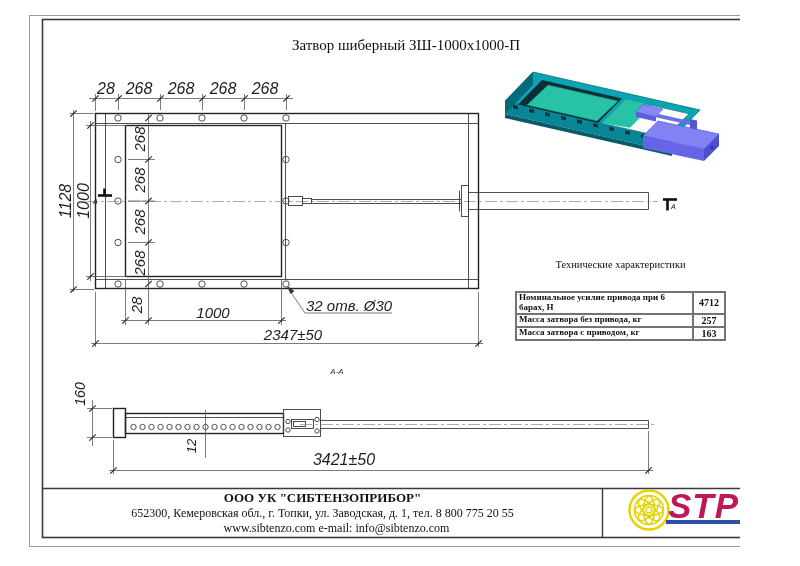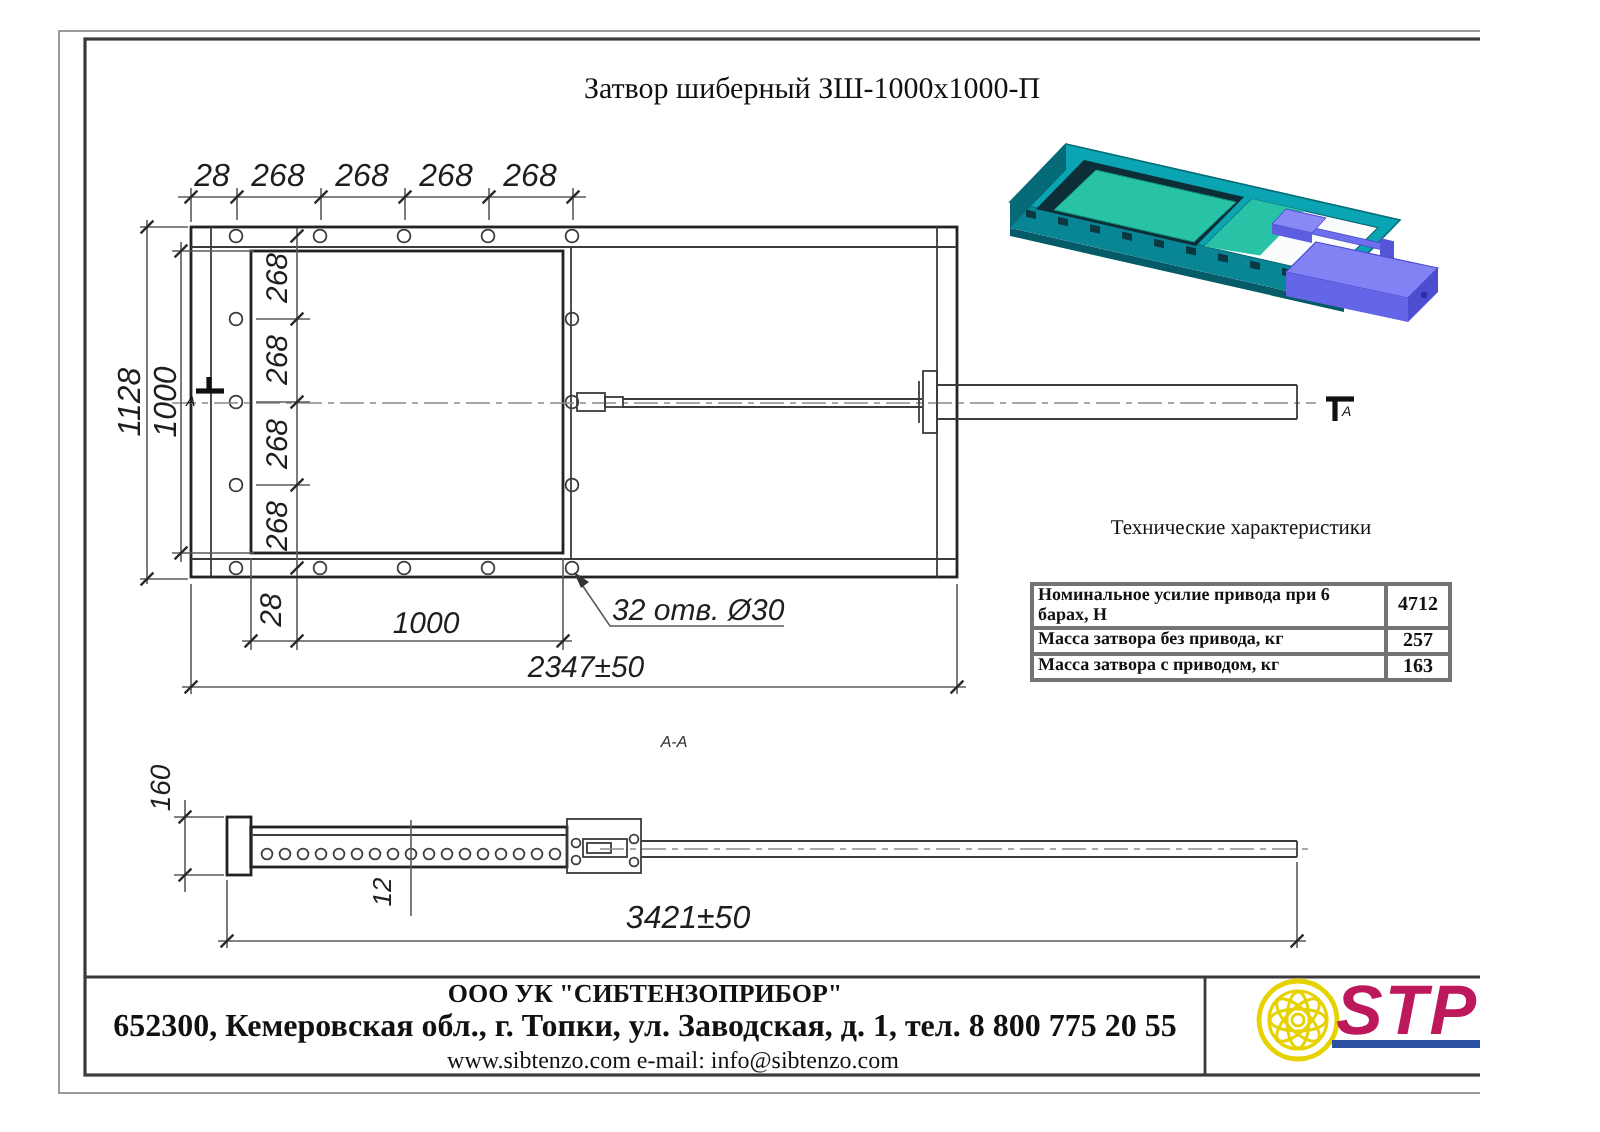--- a/index.html
+++ b/index.html
@@ -30,21 +30,21 @@
              font:10.5px "Liberation Serif",serif;color:#111;}
   table.spec{position:absolute;left:515px;top:291px;width:211px;border-collapse:collapse;
              font:9px "Liberation Serif",serif;color:#111;}
   table.spec td{border:2px solid #737373;padding:0 2px;line-height:1.1;font-weight:bold;}
   table.spec td.v{width:26px;text-align:center;font-size:10px;}
   
   .foot-cell{position:absolute;left:43px;top:489px;width:559px;height:48px;display:flex;
              flex-direction:column;justify-content:center;align-items:center;
              font-family:"Liberation Serif",serif;color:#111;}
   .foot-l1{font-size:13px;font-weight:bold;}
-  .foot-l2{font-size:16px;font-weight:bold;}
+  .foot-l2{font-size:12px;font-weight:normal;}
   .foot-l3{font-size:12px;margin-left:28px;}
   .stp-text{position:absolute;left:668px;top:486px;font:bold italic 35px "Liberation Sans",sans-serif;
             color:#be185d;letter-spacing:1px;}
   .stp-bar{position:absolute;left:666px;top:520px;width:80px;height:4px;background:#2b50a4;}
   .stp-tag{position:absolute;left:628px;top:525px;width:112px;text-align:center;
            font:bold italic 10.5px "Liberation Sans",sans-serif;color:#2b50a4;}
   .orn{position:absolute;left:627px;top:488px;}
 </style>
 </head>
 <body>

